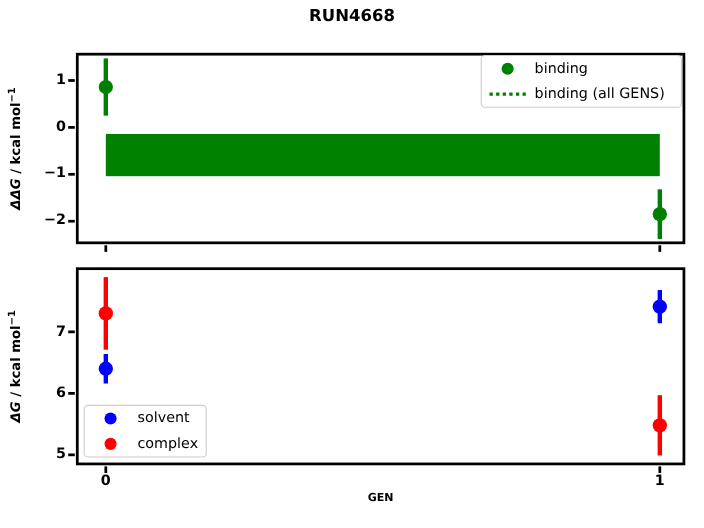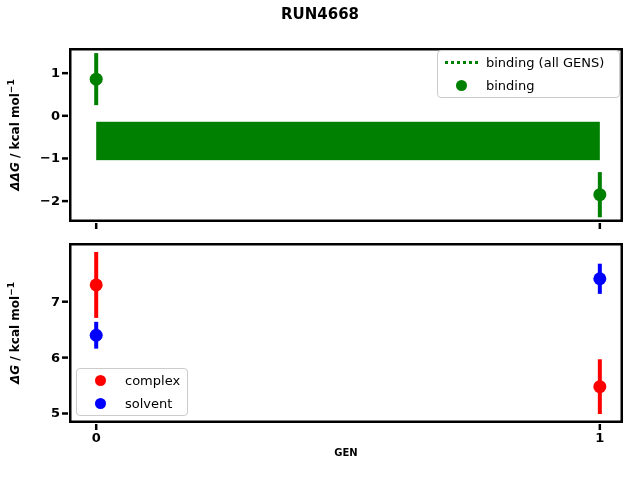--- a/index.html
+++ b/index.html
@@ -94,44 +94,44 @@
         <line x1="530.8327272727272" x2="530.8327272727272" y1="181" y2="187" stroke="#000000" stroke-width="2.5"></line>
         <rect x="1.25" y="1.25" width="551.5" height="177.5" fill="none" stroke="#000000" stroke-width="2.5"></rect>
       </svg>
     </div>
 
   <div class="xlabel">GEN</div>
 
   <div class="legend" style="left:437px; top:50px; width:183px; height:48px;">
     <div class="legend-row">
       <span class="lg-marker">
+        <span class="dot" style="background-color: rgb(0, 128, 0);"></span>
+      </span>
+      <span class="lg-label">binding</span>
+    </div>
+    <div class="legend-row">
+      <span class="lg-marker">
         <span class="dotline" style="border-color: rgb(0, 128, 0);"></span>
       </span>
       <span class="lg-label">binding (all GENS)</span>
-    </div>
-    <div class="legend-row">
-      <span class="lg-marker">
-        <span class="dot" style="background-color: rgb(0, 128, 0);"></span>
-      </span>
-      <span class="lg-label">binding</span>
     </div>
   </div>
 
   <div class="legend" style="left:76px; top:368px; width:112px; height:48px;">
     <div class="legend-row">
       <span class="lg-marker">
+        <span class="dot" style="background-color: rgb(0, 0, 255);"></span>
+      </span>
+      <span class="lg-label">solvent</span>
+    </div>
+    <div class="legend-row">
+      <span class="lg-marker">
         <span class="dot" style="background-color: rgb(255, 0, 0);"></span>
       </span>
       <span class="lg-label">complex</span>
-    </div>
-    <div class="legend-row">
-      <span class="lg-marker">
-        <span class="dot" style="background-color: rgb(0, 0, 255);"></span>
-      </span>
-      <span class="lg-label">solvent</span>
     </div>
   </div>
 
 <div class="tick-label" style="right: 580px; top: 64.1618px;">1</div>
     <div class="tick-label" style="right: 580px; top: 106.809px;">0</div>
     <div class="tick-label" style="right: 580px; top: 149.456px;">−1</div>
     <div class="tick-label" style="right: 580px; top: 192.103px;">−2</div>
     <div class="tick-label" style="right: 580px; top: 292.696px;">7</div>
     <div class="tick-label" style="right: 580px; top: 348.596px;">6</div>
     <div class="tick-label" style="right: 580px; top: 404.497px;">5</div>

